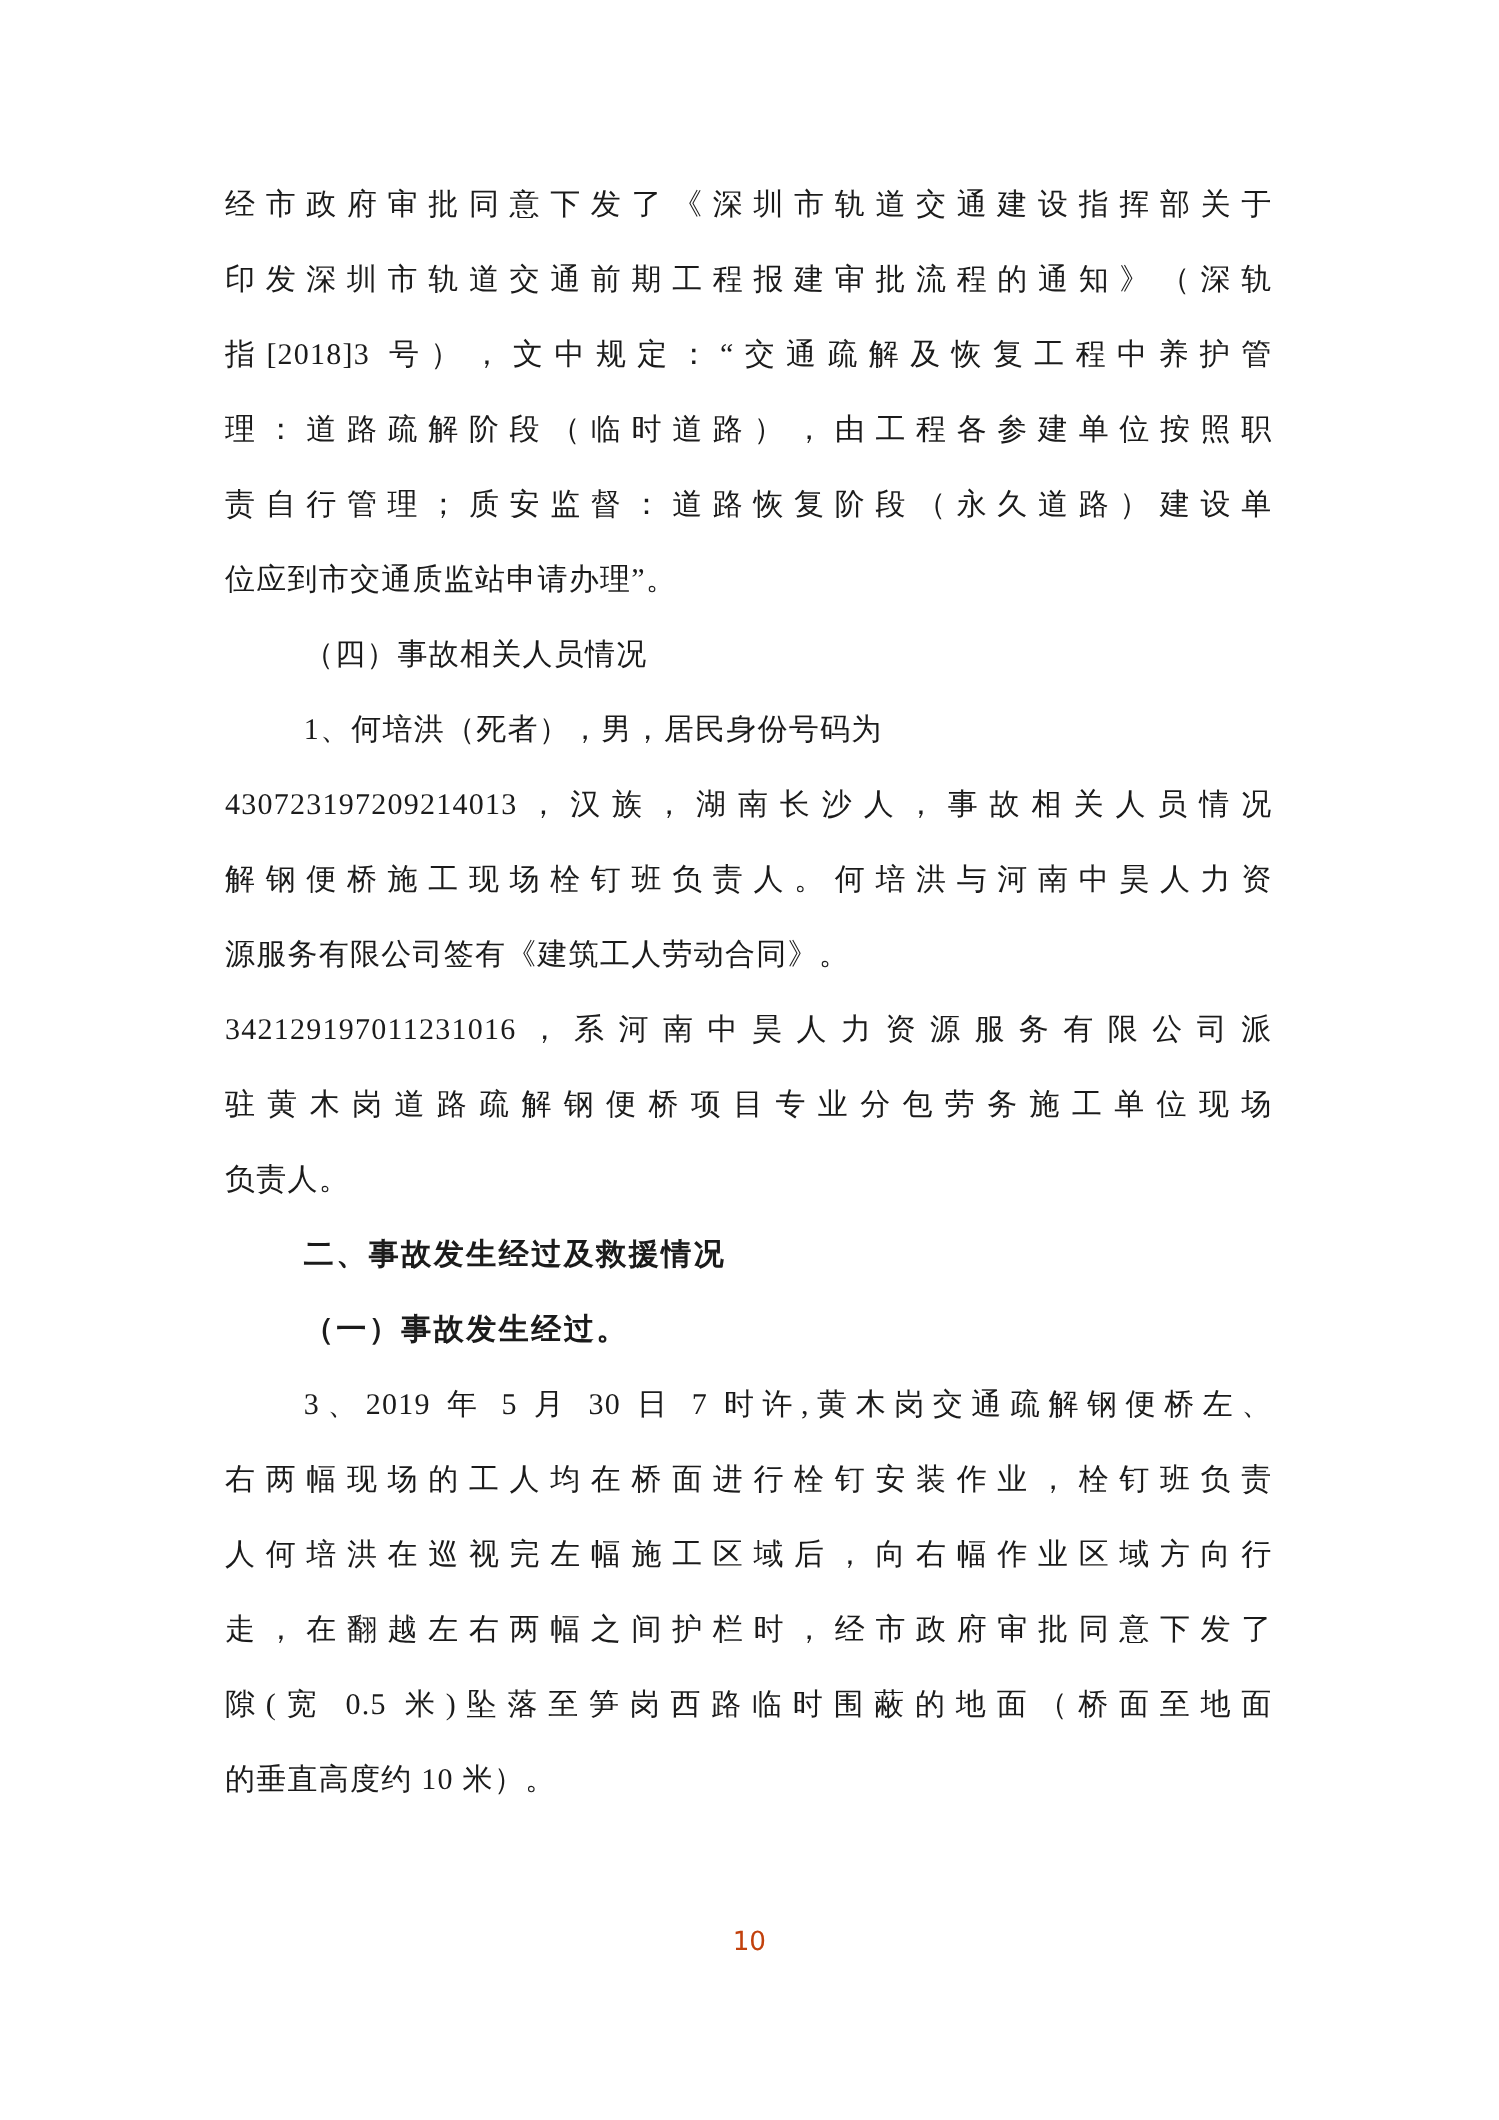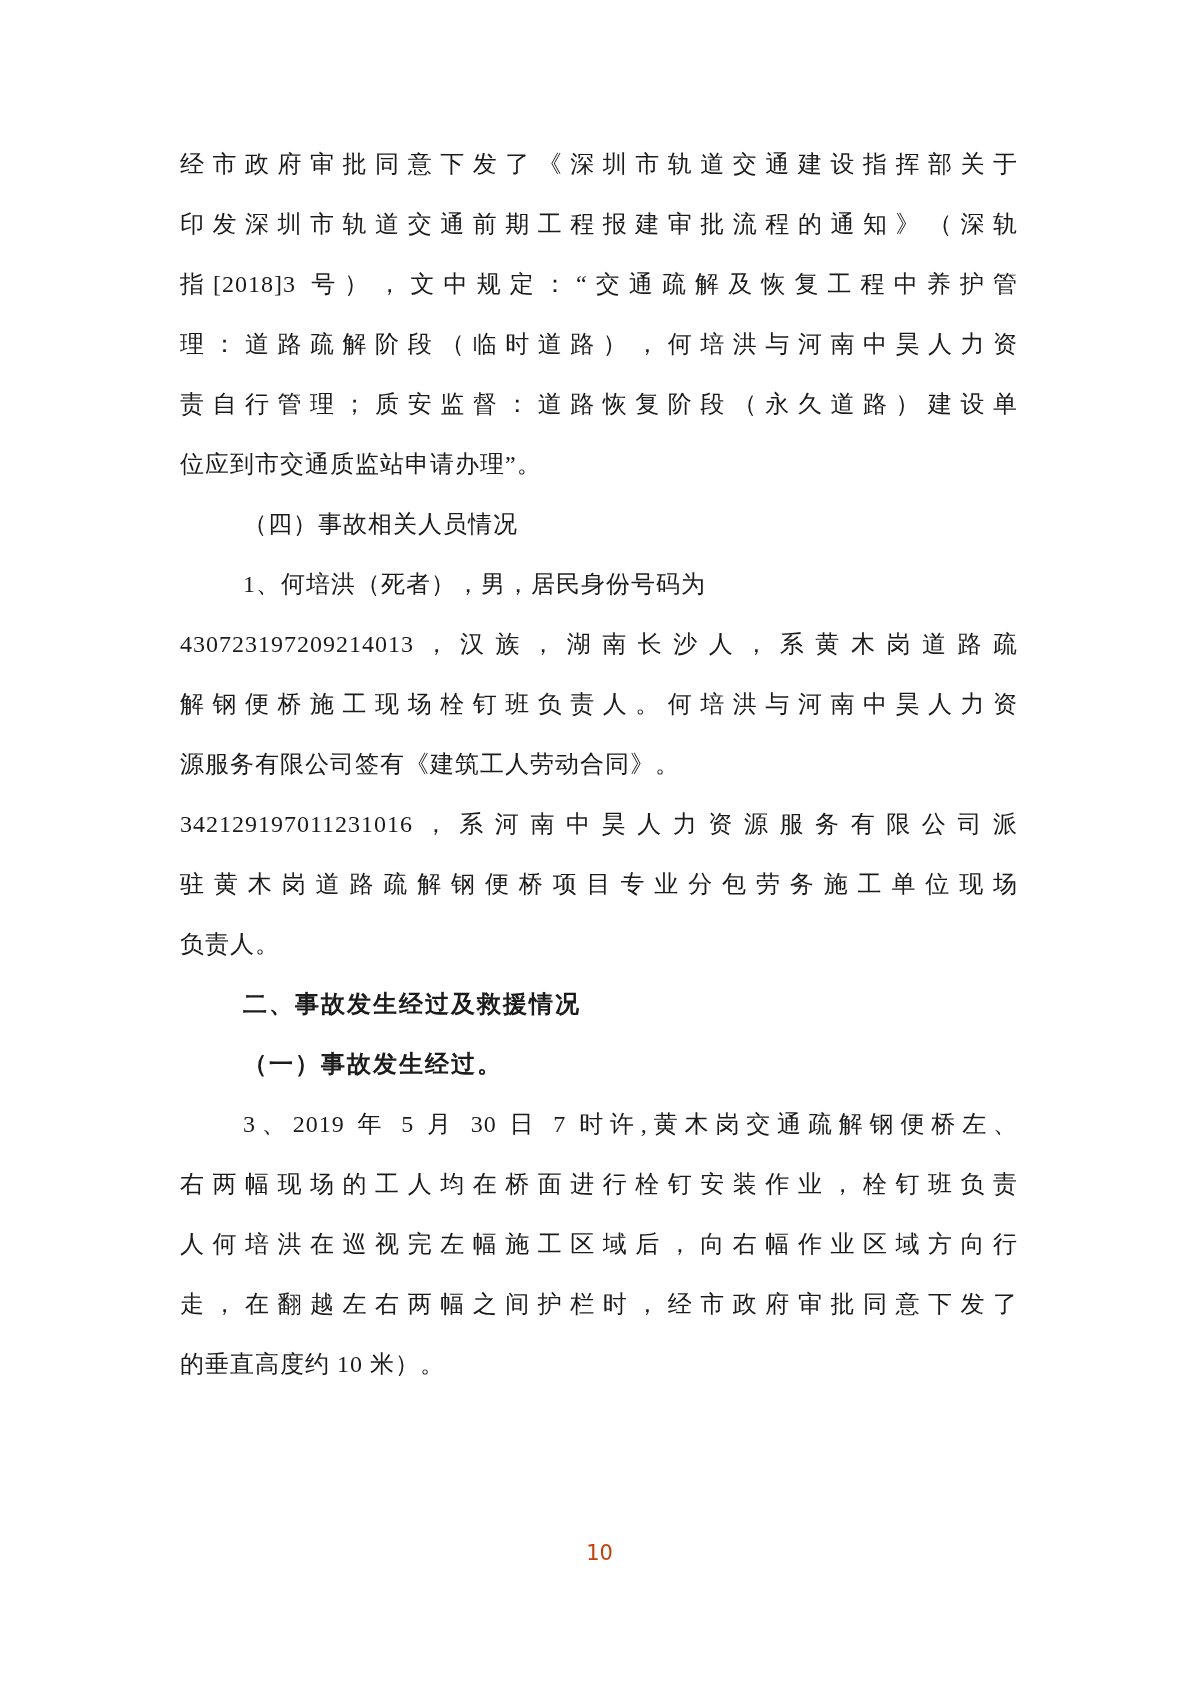--- a/index.html
+++ b/index.html
@@ -64,35 +64,36 @@
   }
 </style>
 </head>
 <body>
 
 <div class="page">
   <div class="content" id="lines-container">
       <div class="line fill">经市政府审批同意下发了《深圳市轨道交通建设指挥部关于</div>
       <div class="line fill">印发深圳市轨道交通前期工程报建审批流程的通知》（深轨</div>
       <div class="line fill">指[2018]3 号），文中规定：“交通疏解及恢复工程中养护管</div>
-      <div class="line fill">理：道路疏解阶段（临时道路），何培洪与河南中昊人力资</div>
+      <div class="line fill">理：道路疏解阶段（临时道路），由工程各参建单位按照职</div>
       <div class="line fill">责自行管理；质安监督：道路恢复阶段（永久道路）建设单</div>
       <div class="line">位应到市交通质监站申请办理”。</div>
       <div class="line indent">（四）事故相关人员情况</div>
       <div class="line indent">1、何培洪（死者），男，居民身份号码为</div>
-      <div class="line fill">430723197209214013，汉族，湖南长沙人，系黄木岗道路疏</div>
+      <div class="line fill">430723197209214013，汉族，湖南长沙人，事故相关人员情况</div>
       <div class="line fill">解钢便桥施工现场栓钉班负责人。何培洪与河南中昊人力资</div>
       <div class="line">源服务有限公司签有《建筑工人劳动合同》。</div>
       <div class="line fill">342129197011231016，系河南中昊人力资源服务有限公司派</div>
       <div class="line fill">驻黄木岗道路疏解钢便桥项目专业分包劳务施工单位现场</div>
       <div class="line">负责人。</div>
       <div class="line indent h1">二、事故发生经过及救援情况</div>
       <div class="line indent h2">（一）事故发生经过。</div>
       <div class="line indent fill">3、2019 年 5 月 30 日 7 时许,黄木岗交通疏解钢便桥左、</div>
       <div class="line fill">右两幅现场的工人均在桥面进行栓钉安装作业，栓钉班负责</div>
       <div class="line fill">人何培洪在巡视完左幅施工区域后，向右幅作业区域方向行</div>
       <div class="line fill">走，在翻越左右两幅之间护栏时，经市政府审批同意下发了</div>
+      <div class="line fill">隙(宽 0.5 米)坠落至笋岗西路临时围蔽的地面（桥面至地面</div>
       <div class="line">的垂直高度约 10 米）。</div>
     </div>
   <div class="page-footer">
     <span class="page-number">10</span>
   </div>
 </div>
 
 </body></html>

